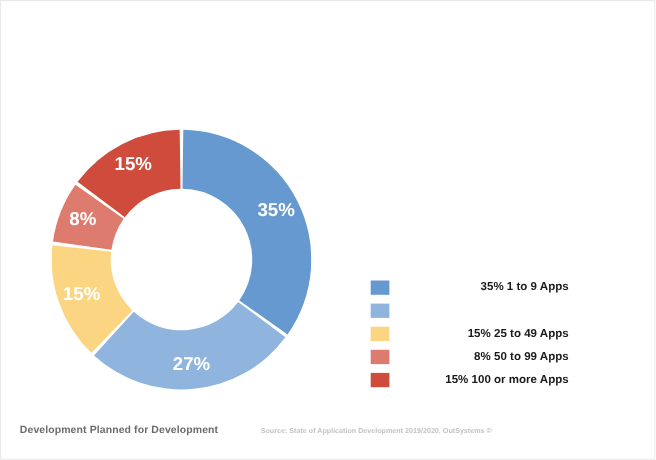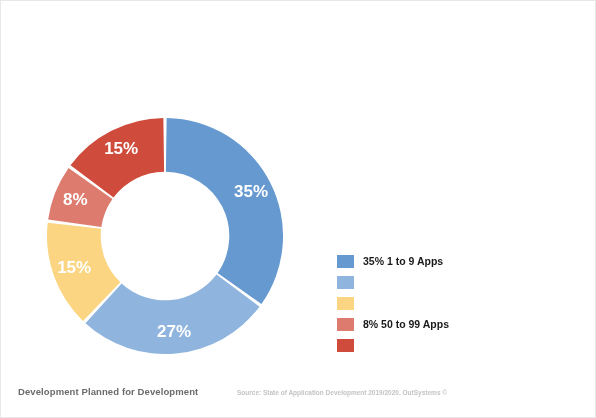--- a/index.html
+++ b/index.html
@@ -47,20 +47,21 @@
     position: absolute;
     left: 336px;
     top: 251px;
     width: 180px;
   }
   .legend-row {
     display: flex;
     align-items: center;
     height: 18px;
     margin-bottom: 3px;
+    justify-content: space-between;
   }
   .legend-swatch {
     width: 17px;
     height: 13px;
     flex: 0 0 auto;
     margin-right: 9px;
   }
   .legend-text {
     font-family: "Liberation Sans", sans-serif;
     font-size: 10.5px;
@@ -121,27 +122,29 @@
   <div id="legend">
       <div class="legend-row">
         <span class="legend-swatch" style="background: rgb(102, 153, 207);"></span>
         <span class="legend-text">35% 1 to 9 Apps</span>
       </div>
       <div class="legend-row">
         <span class="legend-swatch" style="background: rgb(143, 180, 222);"></span>
       </div>
       <div class="legend-row">
         <span class="legend-swatch" style="background: rgb(251, 213, 129);"></span>
+        <span class="legend-text">15%  25 to 49 Apps</span>
       </div>
       <div class="legend-row">
         <span class="legend-swatch" style="background: rgb(221, 123, 110);"></span>
         <span class="legend-text">8%  50 to 99 Apps</span>
       </div>
       <div class="legend-row">
         <span class="legend-swatch" style="background: rgb(207, 76, 60);"></span>
+        <span class="legend-text">15%  100 or more Apps</span>
       </div>
     </div>
 
   <div id="chart-title">Development Planned for Development</div>
 
   <div id="source-note">Source: State of Application Development 2019/2020. OutSystems ©</div>
 
 </div>
 
 </body></html>

